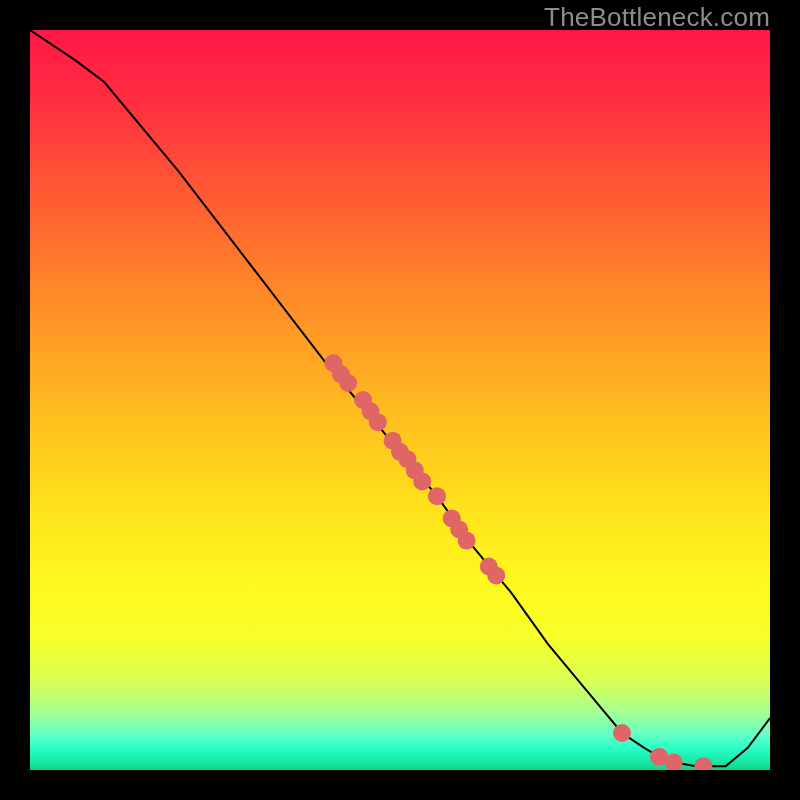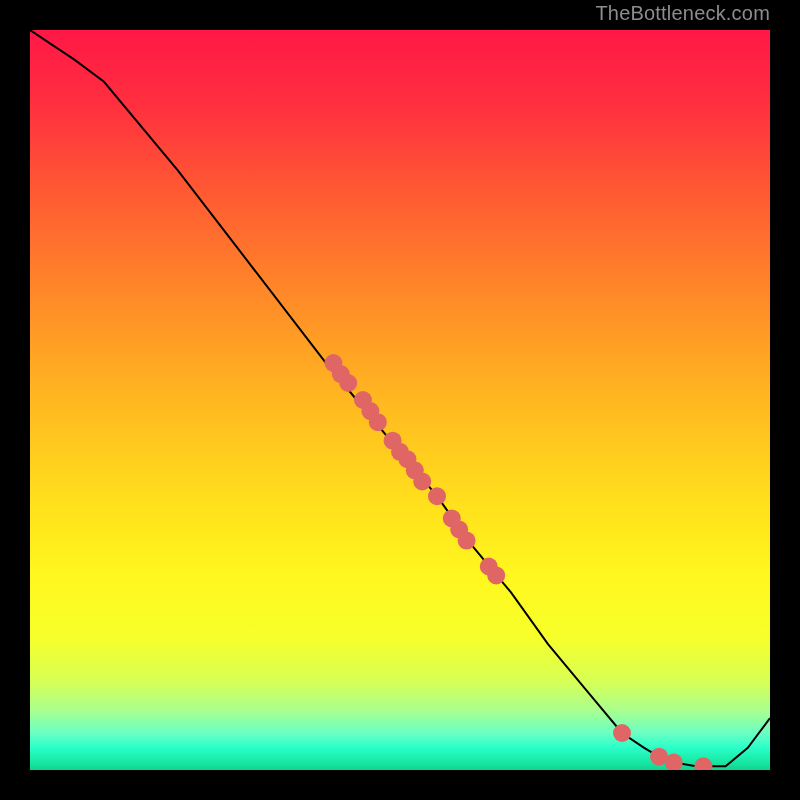--- a/index.html
+++ b/index.html
@@ -44,21 +44,21 @@
     left: 0;
     top: 0;
     width: 740px;
     height: 740px;
   }
   .watermark {
     position: absolute;
     top: 2px;
     right: 30px;
     font-family: Arial, Helvetica, sans-serif;
-    font-size: 20px;
+    font-size: 26px;
     color: #8d8d8d;
     letter-spacing: 0.2px;
     user-select: none;
   }
 </style>
 </head>
 <body>
 
 <div class="stage">
   <div class="plot">

